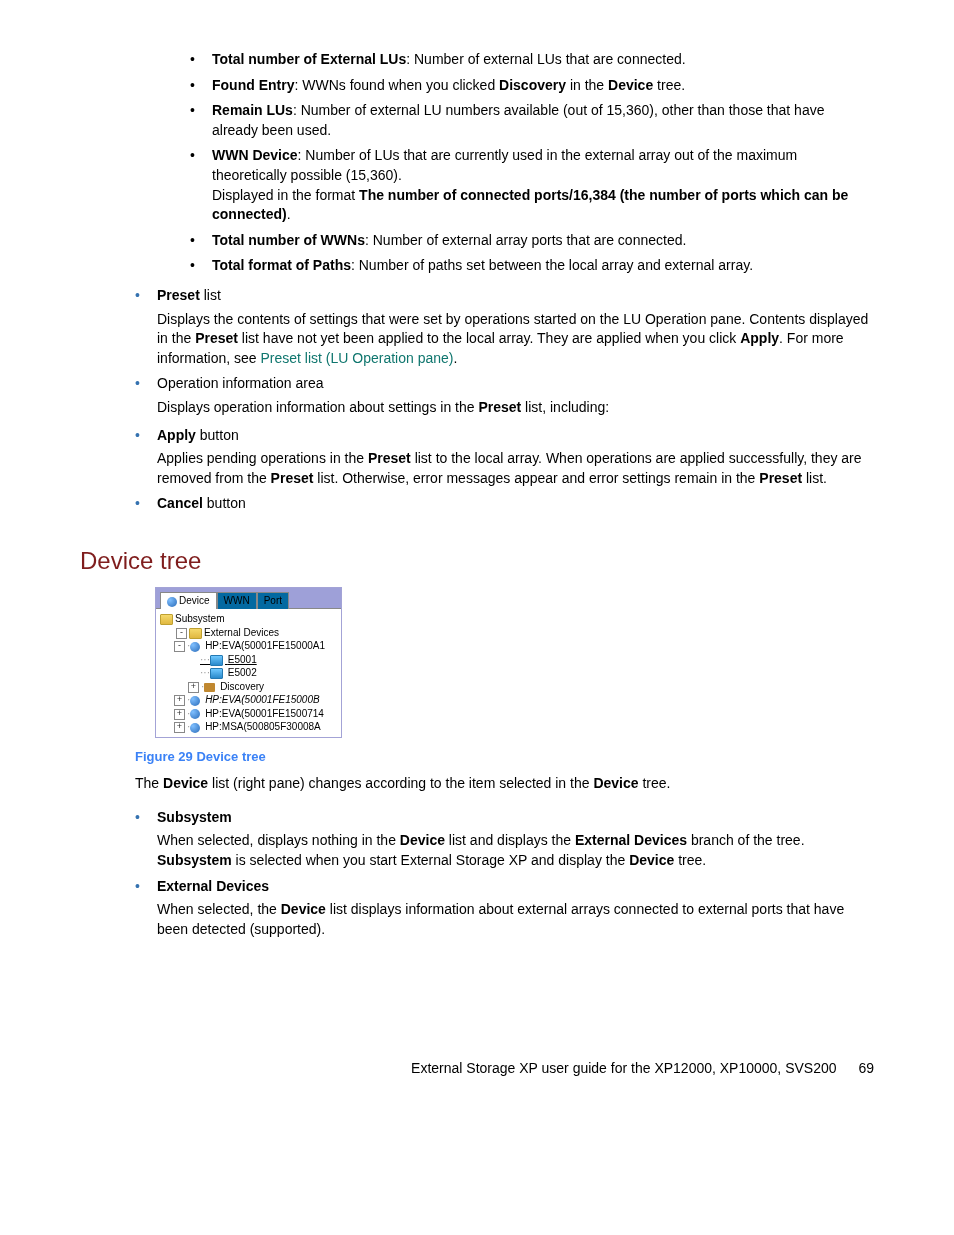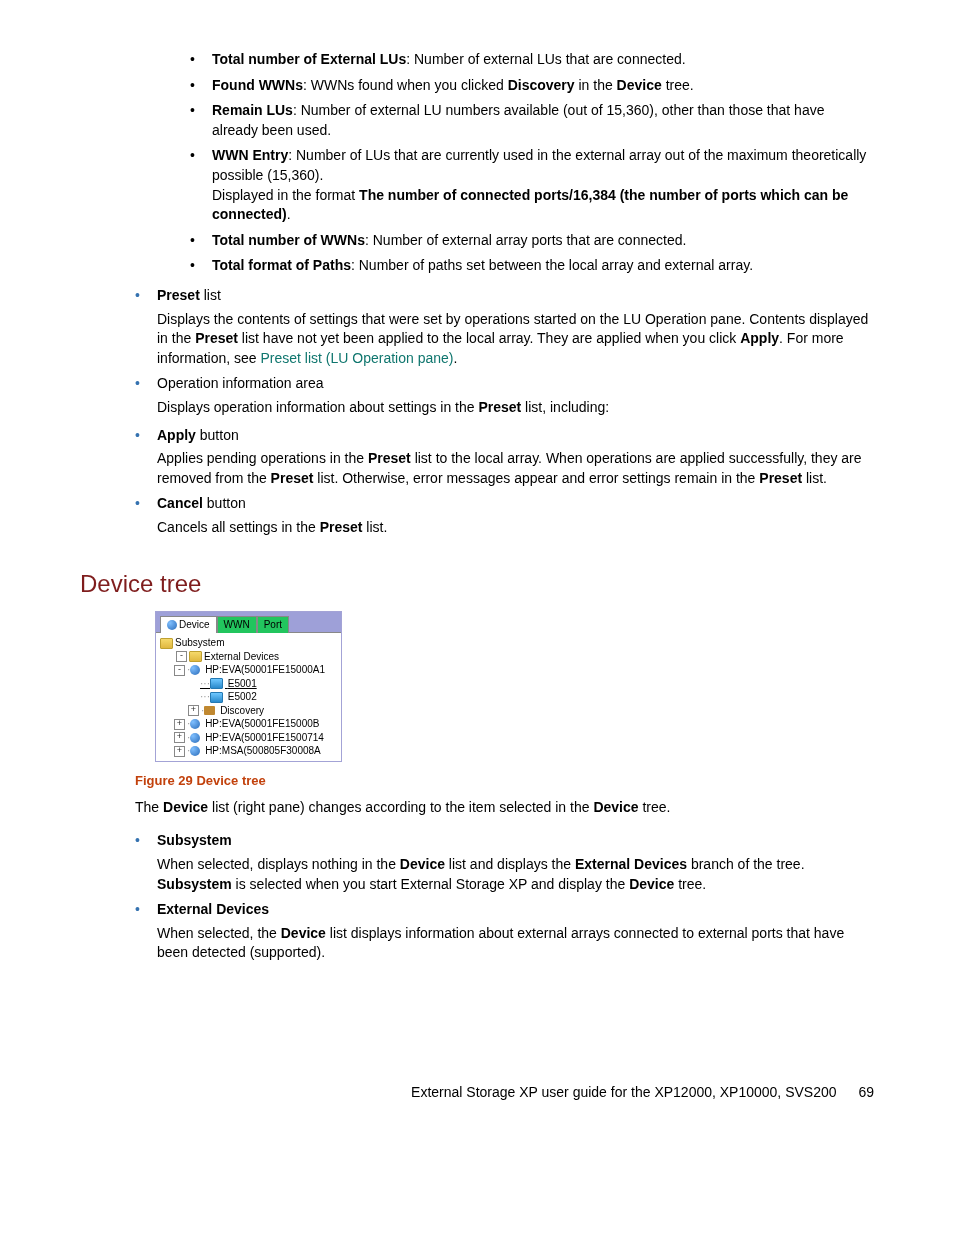--- a/index.html
+++ b/index.html
@@ -80,21 +80,21 @@
     background: #9ea0d8;
     padding: 3px 4px 0 4px;
     display: flex;
     align-items: flex-end;
     gap: 0;
   }
   .tab {
     border: 1px solid #888;
     border-bottom: none;
     padding: 1px 6px;
-    background: #22c55e;
+    background: #0369a1;
     font-size: 10px;
     position: relative;
     bottom: -1px;
   }
   .tab.active {
     background: #fff;
     font-weight: normal;
   }
   .tab-globe {
     display: inline-block;
@@ -133,21 +133,21 @@
     line-height:7px;
     text-align:center;
     font-size:9px;
     vertical-align:middle;
     margin-right:2px;
     background:#fff;
     color:#333;
   }
   .dots { color:#999; letter-spacing:0px; }
   .figure-caption {
-    color: #c2410c;
+    color: #3b82f6;
     font-weight: bold;
     font-size: 13px;
     margin: 10px 0 8px 55px;
   }
   a.link {
     color: #0f766e;
     text-decoration: none;
   }
   .footer {
     text-align: right;
@@ -163,27 +163,27 @@
 </head>
 <body>
 
 <div class="content">
 
   <ul class="bullet-list inner">
     <li>
       <b>Total number of External LUs</b><span>: Number of external LUs that are connected.</span>
     </li>
     <li>
-      <b>Found WWNs</b><span>: WWNs found when you clicked </span><b>Discovery</b><span> in the </span><b>Device</b><span> tree.</span>
+      <b>Found Entry</b><span>: WWNs found when you clicked </span><b>Discovery</b><span> in the </span><b>Device</b><span> tree.</span>
     </li>
     <li>
       <b>Remain LUs</b><span>: Number of external LU numbers available (out of 15,360), other than those that have already been used.</span>
     </li>
     <li>
-      <b>WWN Entry</b><span>: Number of LUs that are currently used in the external array out of the maximum theoretically possible (15,360).</span>
+      <b>WWN Device</b><span>: Number of LUs that are currently used in the external array out of the maximum theoretically possible (15,360).</span>
       <div>
         <span>Displayed in the format </span><b>The number of connected ports/16,384 (the number of ports which can be connected)</b><span>.</span>
       </div>
     </li>
     <li>
       <b>Total number of WWNs</b><span>: Number of external array ports that are connected.</span>
     </li>
     <li>
       <b>Total format of Paths</b><span>: Number of paths set between the local array and external array.</span>
     </li>
@@ -208,43 +208,40 @@
 
   <ul class="outer-list" style="margin-top:8px;">
     <li>
       <b>Apply</b><span> button</span>
       <span class="outer-desc">
         <span>Applies pending operations in the </span><b>Preset</b><span> list to the local array. When operations are applied successfully, they are removed from the </span><b>Preset</b><span> list. Otherwise, error messages appear and error settings remain in the </span><b>Preset</b><span> list.</span>
       </span>
     </li>
     <li>
       <b>Cancel</b><span> button</span>
-      <span class="outer-desc">
-        <span>Cancels all settings in the </span><b>Preset</b><span> list.</span>
-      </span>
     </li>
   </ul>
 
   <h2 class="section-heading">Device tree</h2>
 
   <div class="figure-wrap">
     <div class="figure-img">
       <div class="tab-row">
         <div class="tab active"><span class="tab-globe"></span><span>Device</span></div>
         <div class="tab"><span>WWN</span></div>
         <div class="tab"><span>Port</span></div>
       </div>
       <div class="tree-body">
         <div class="line"><span class="ico folder"></span><span>Subsystem</span></div>
         <div class="line" style="padding-left:16px;"><span class="plusminus">-</span><span class="ico folder"></span><span>External Devices</span></div>
         <div class="line" style="padding-left:14px;"><span class="plusminus">-</span><span class="dots">·</span><span class="ico globe"></span> <span>HP:EVA(50001FE15000A1</span></div>
         <div class="line" style="padding-left:40px;text-decoration:underline;"><span class="dots">···</span><span class="ico disk"></span> <span>E5001</span></div>
         <div class="line" style="padding-left:40px;"><span class="dots">···</span><span class="ico disk"></span> <span>E5002</span></div>
         <div class="line" style="padding-left:28px;"><span class="plusminus">+</span><span class="dots">·</span><span class="ico binoc"></span> <span>Discovery</span></div>
-        <div class="line" style="padding-left:14px;"><span class="plusminus">+</span><span class="dots">·</span><span class="ico globe"></span> <span>HP:EVA(50001FE15000B</span></div>
+        <div class="line" style="padding-left:14px;font-style:italic;"><span class="plusminus">+</span><span class="dots">·</span><span class="ico globe"></span> <span>HP:EVA(50001FE15000B</span></div>
         <div class="line" style="padding-left:14px;"><span class="plusminus">+</span><span class="dots">·</span><span class="ico globe"></span> <span>HP:EVA(50001FE1500714</span></div>
         <div class="line" style="padding-left:14px;"><span class="plusminus">+</span><span class="dots">·</span><span class="ico globe"></span> <span>HP:MSA(500805F30008A</span></div>
       </div>
     </div>
   </div>
 
   <div class="figure-caption">Figure 29 Device tree</div>
 
   <p class="intro-text">
     <span>The </span><b>Device</b><span> list (right pane) changes according to the item selected in the </span><b>Device</b><span> tree.</span>

